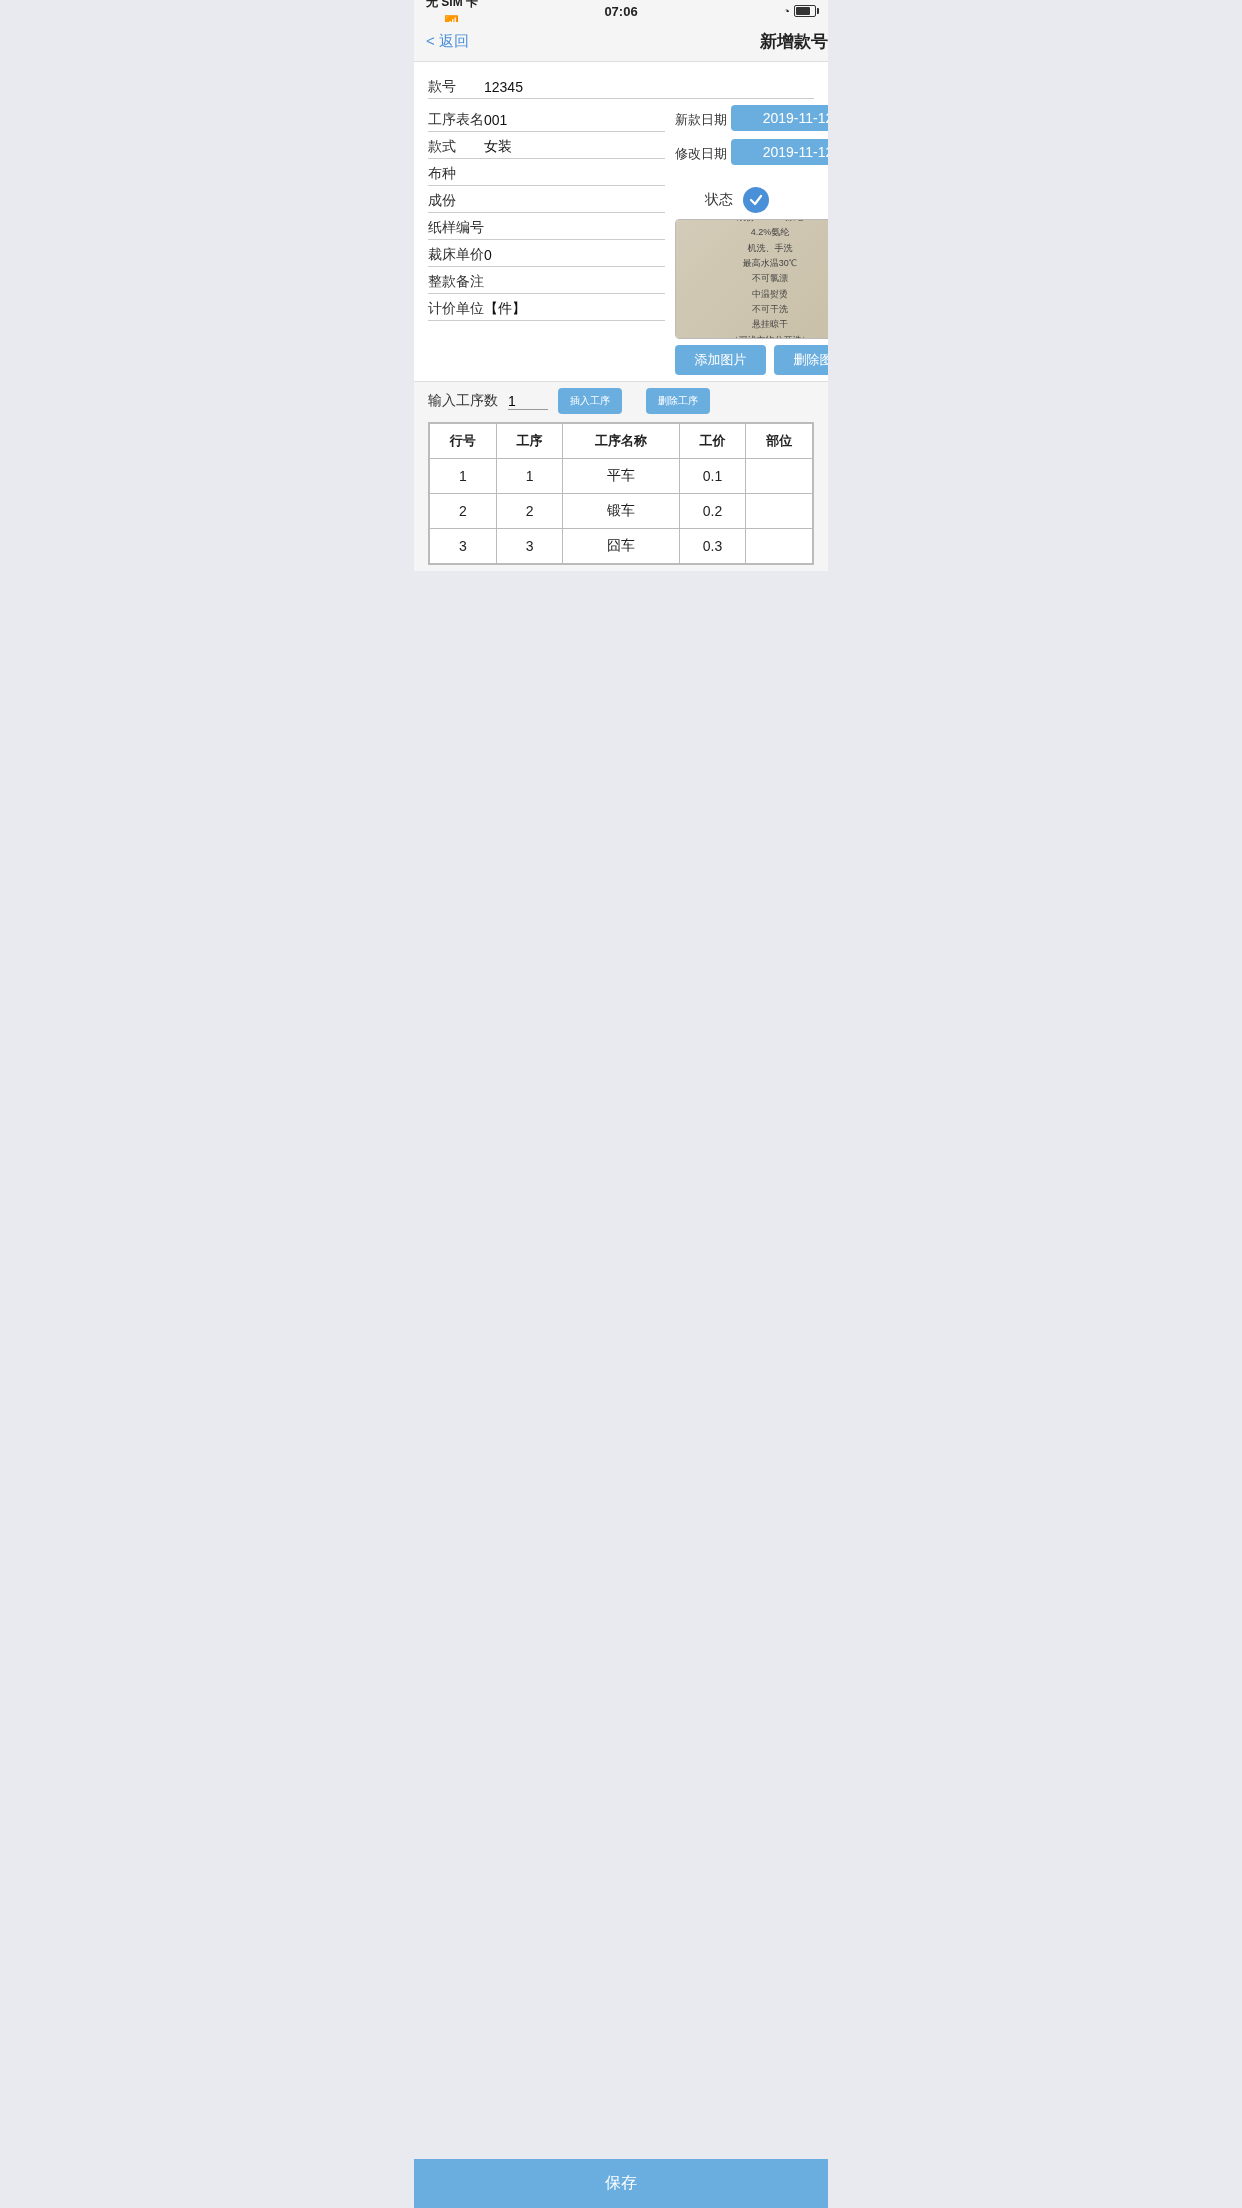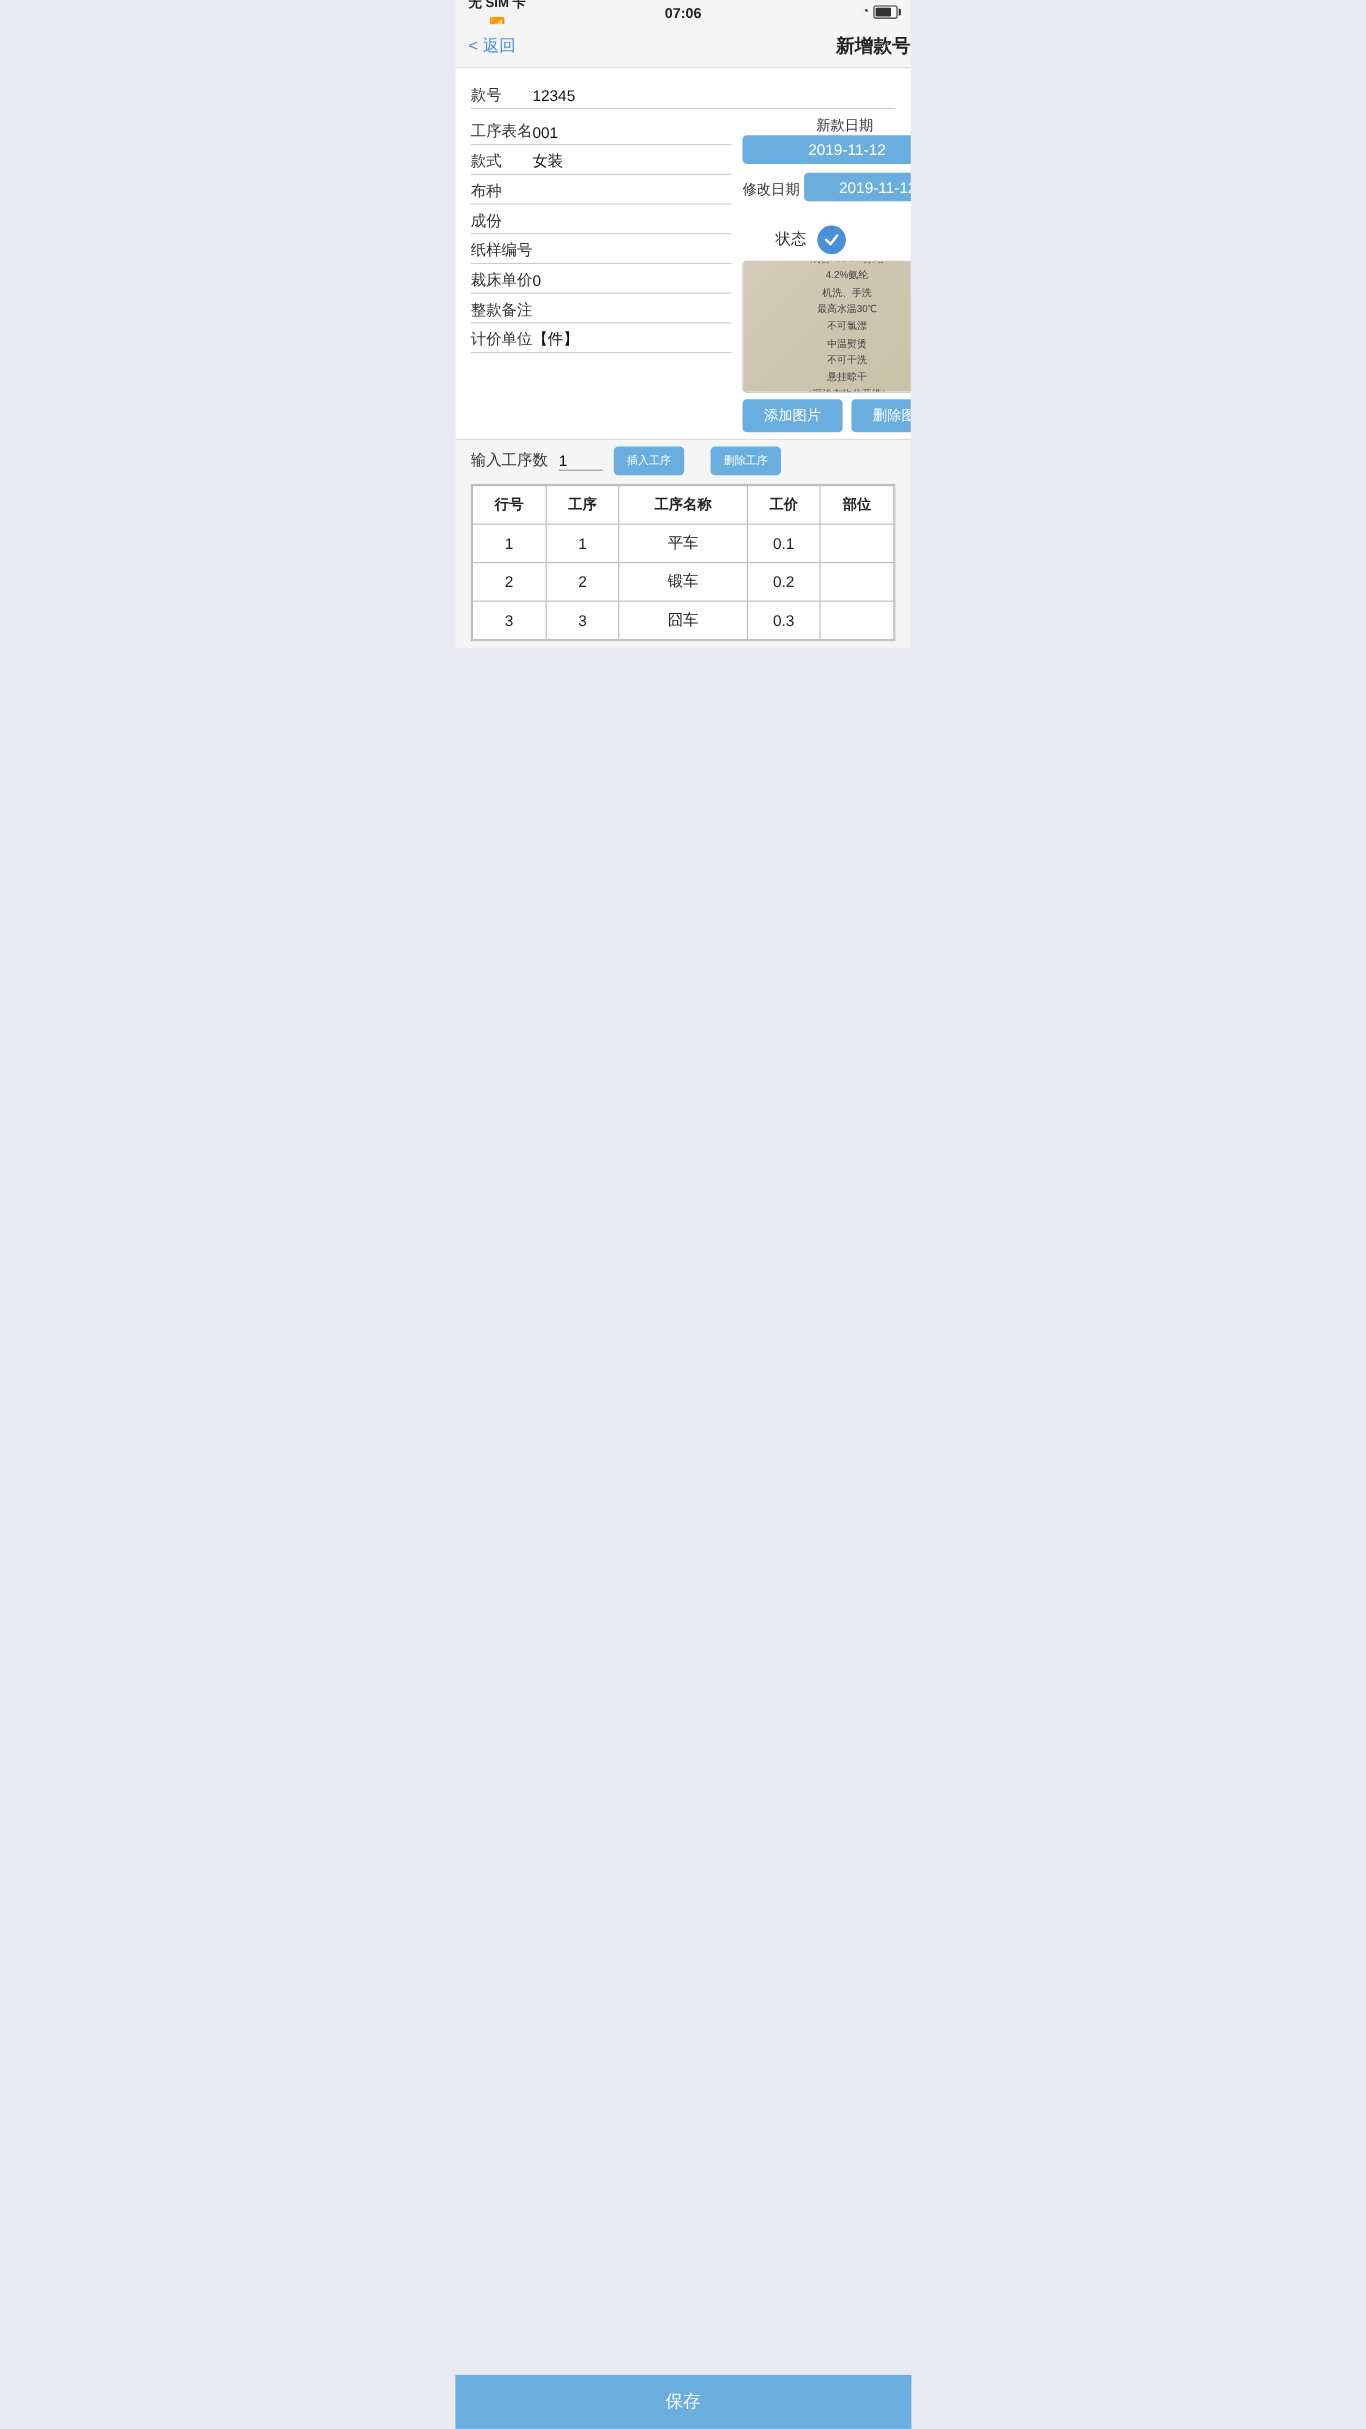--- a/index.html
+++ b/index.html
@@ -343,21 +343,21 @@
       </div>
 
       <div class="field-row">
         <span class="field-label">计价单位</span>
         <input class="field-input" type="text" value="【件】" style="">
       </div>
     </div>
 
     <div class="right-col">
 
-      <div style="display:flex;align-items:center;margin-bottom:4px;flex-direction:column;">
+      <div style="display:flex;align-items:center;margin-bottom:4px;">
         <span style="font-size:13px;color:#333;white-space:nowrap;margin-right:4px;">新款日期</span>
         <button class="date-btn">2019-11-12</button>
       </div>
 
       <div style="display:flex;align-items:center;margin-bottom:6px;">
         <span style="font-size:13px;color:#333;white-space:nowrap;margin-right:4px;">修改日期</span>
         <button class="date-btn">2019-11-12</button>
       </div>
 
       <div class="status-row">

